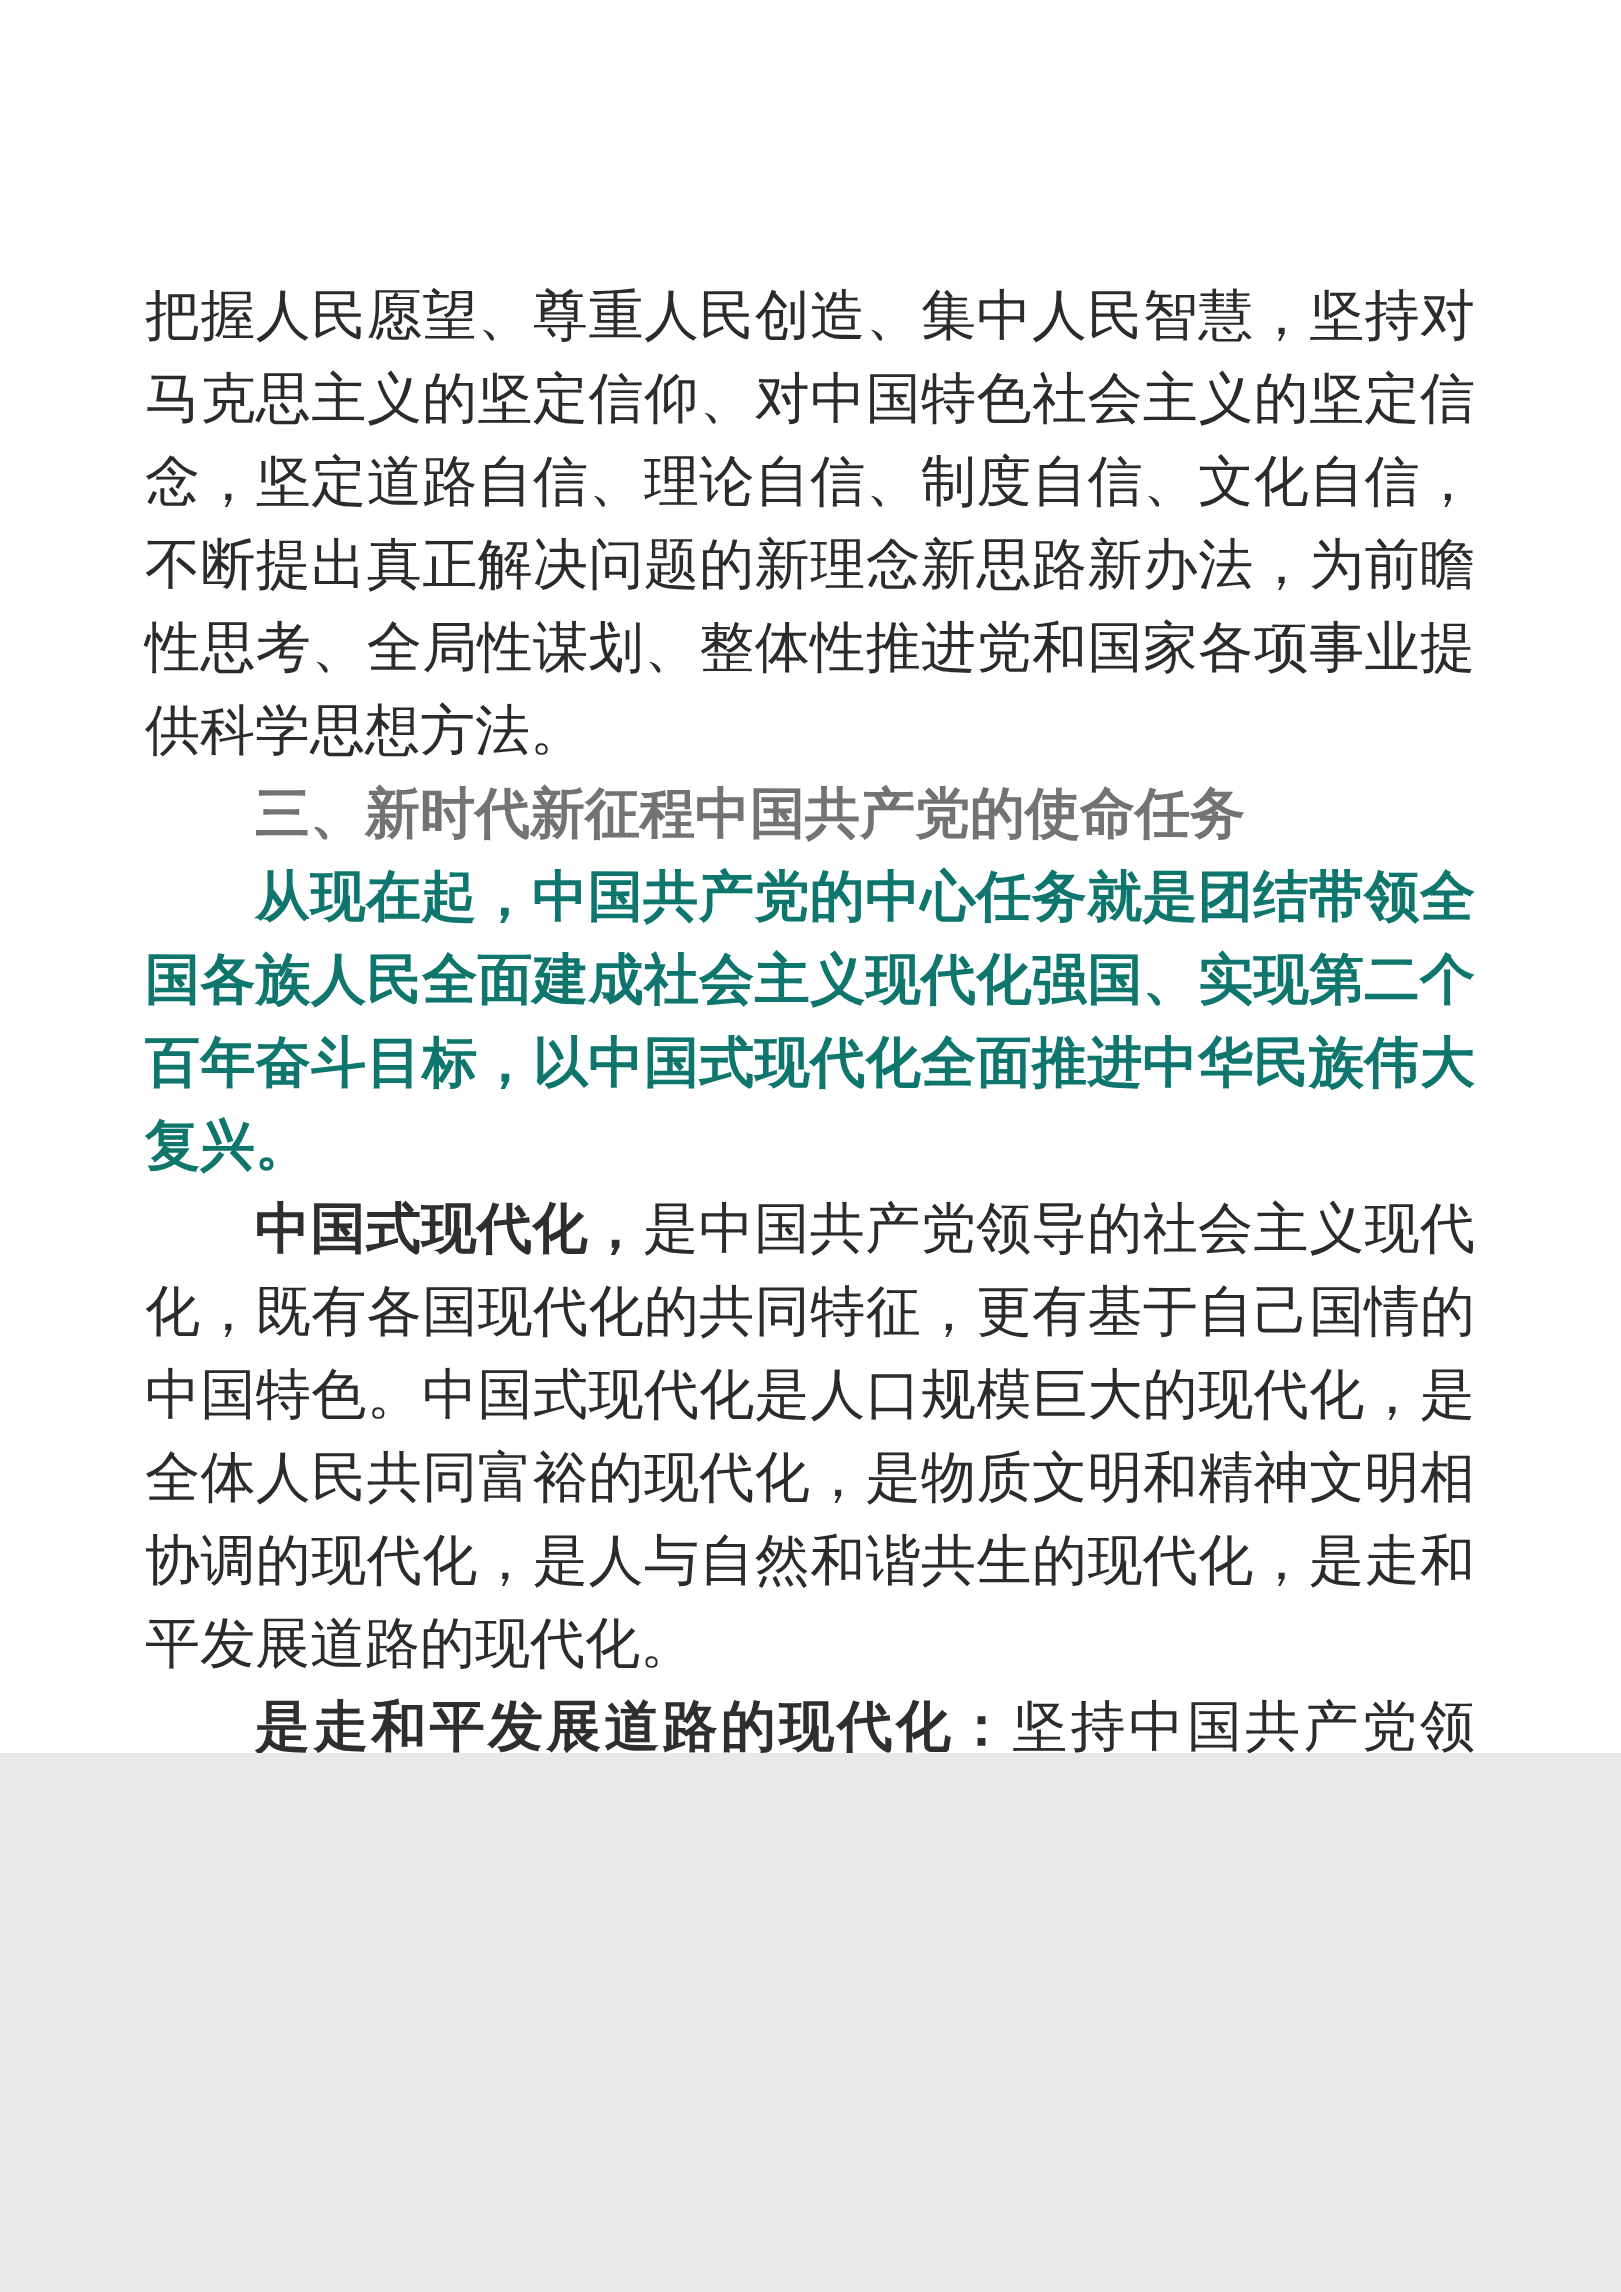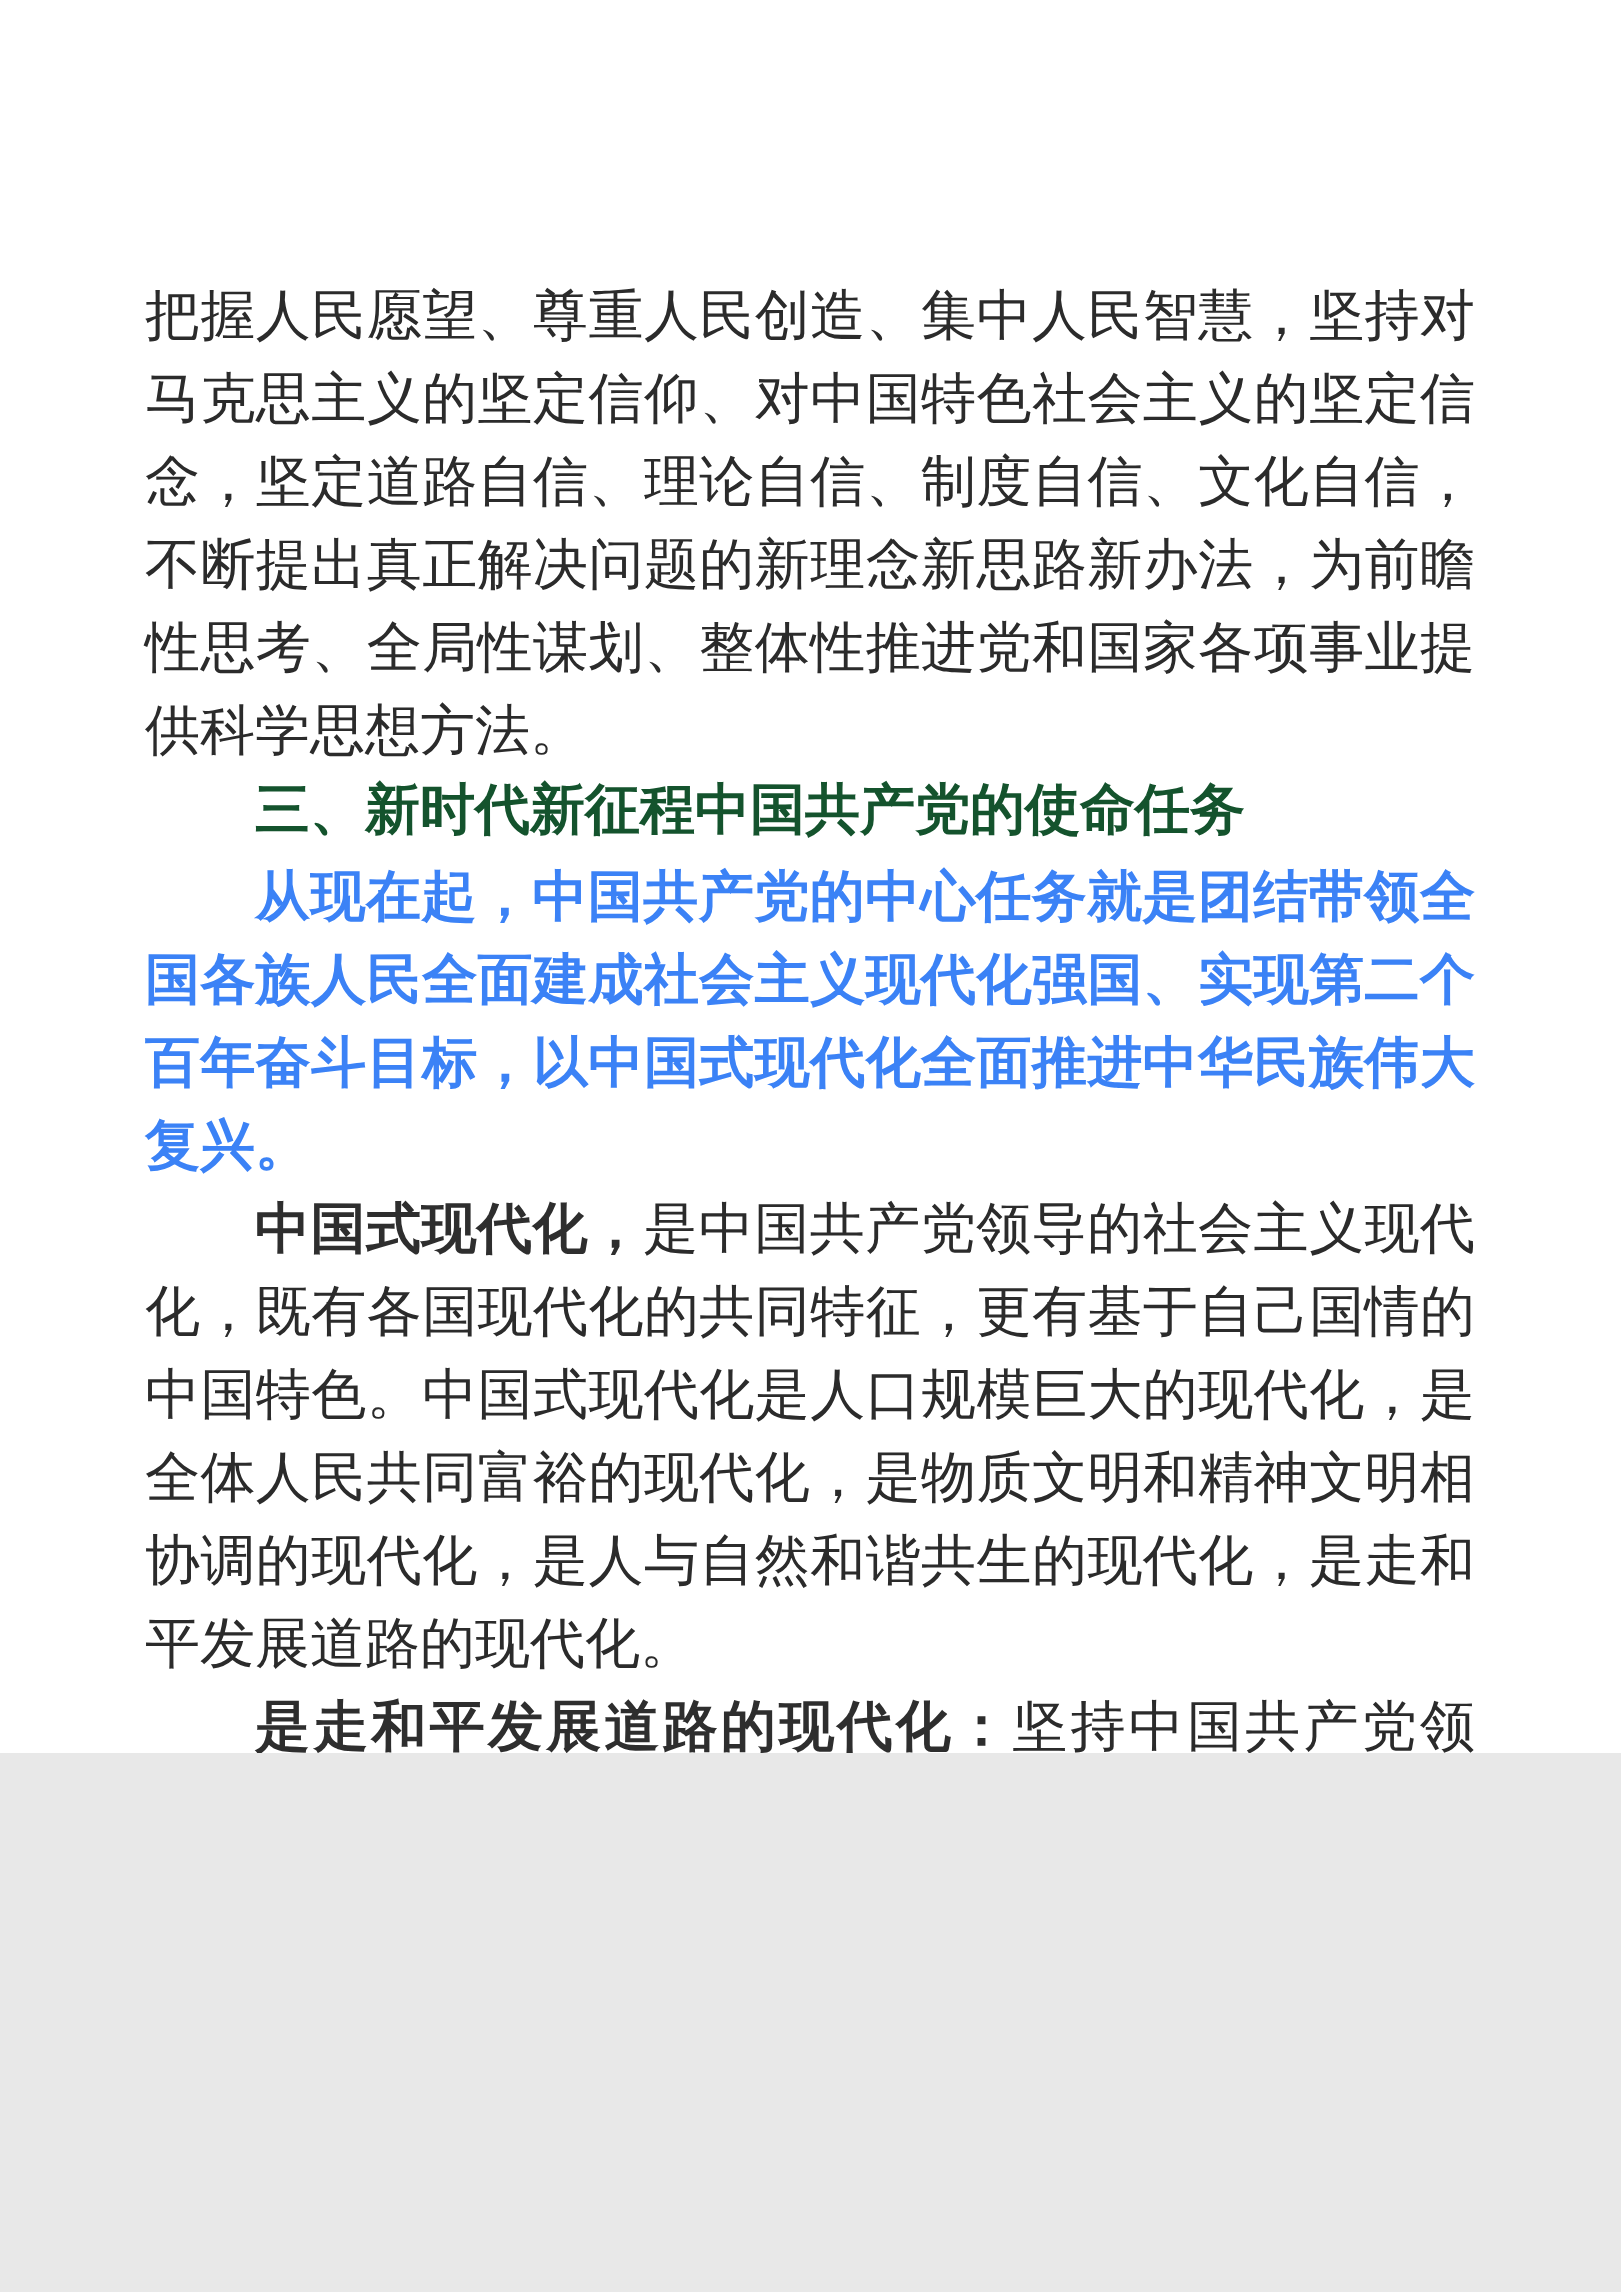--- a/index.html
+++ b/index.html
@@ -33,27 +33,27 @@
   .para {
     margin: 0;
     padding: 0;
     text-indent: 2em;
   }
   .para.continued {
     text-indent: 0;
   }
   .heading {
     font-weight: 700;
-    font-family: Liberation Mono, monospace;
-    color: #14532d;
+    font-family: Liberation Serif, serif;
+    color: #737373;
   }
   .bold-para {
     font-weight: 700;
     font-family: "Liberation Sans", "DejaVu Sans", sans-serif;
-    color: #3b82f6;
+    color: #0f766e;
   }
   .bold-lead {
     font-weight: 700;
     font-family: "Liberation Sans", "DejaVu Sans", sans-serif;
     color: #2e2e2e;
   }
   .page-number {
     position: absolute;
     left: 0;
     right: 0;

